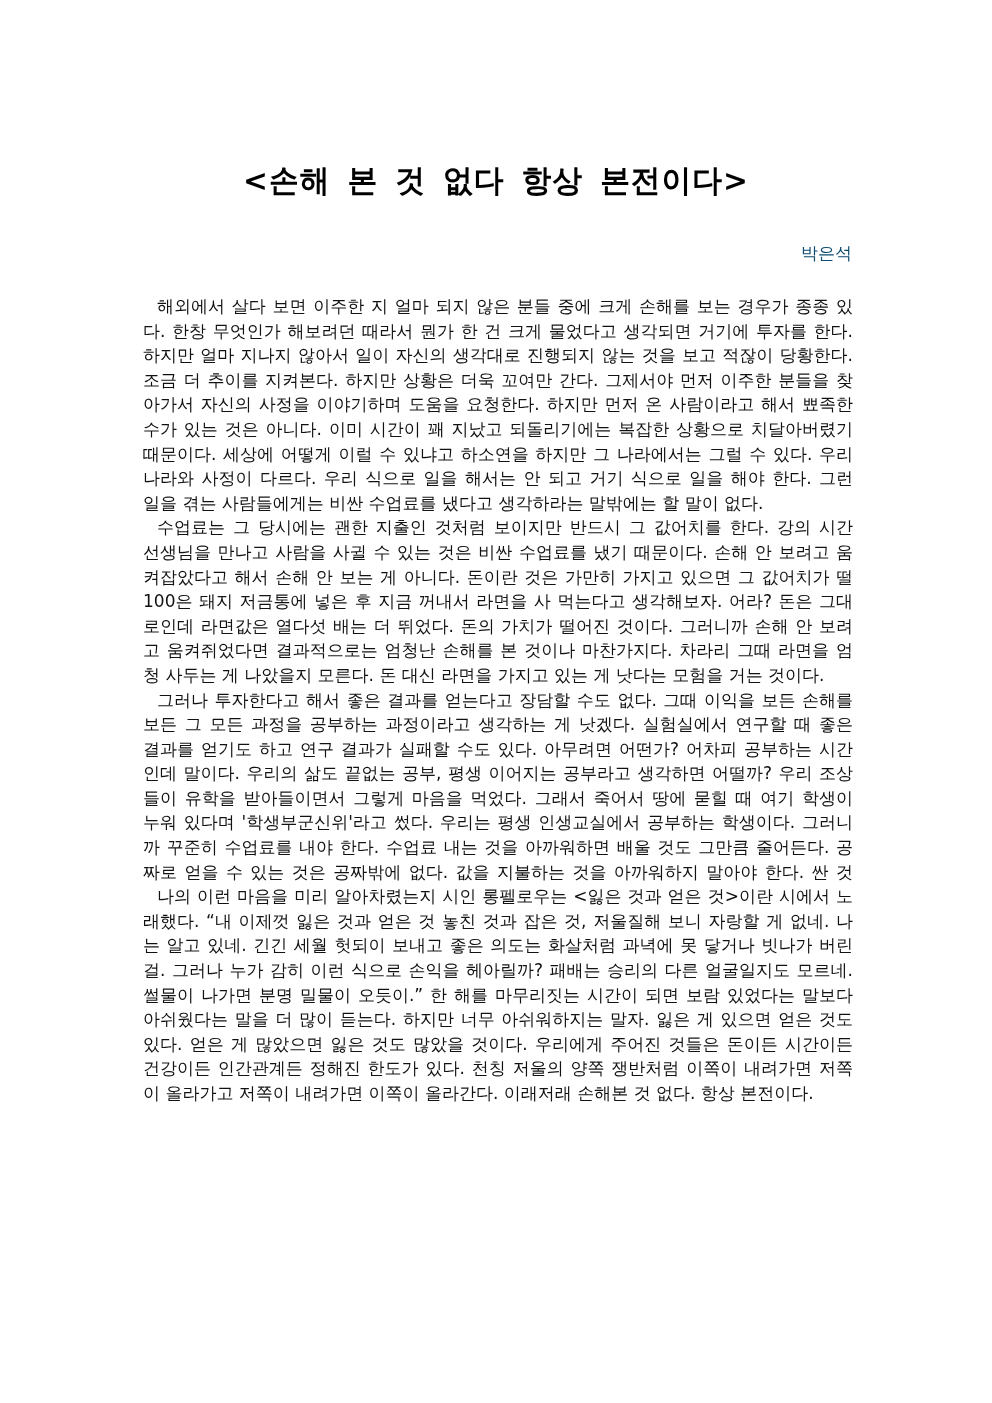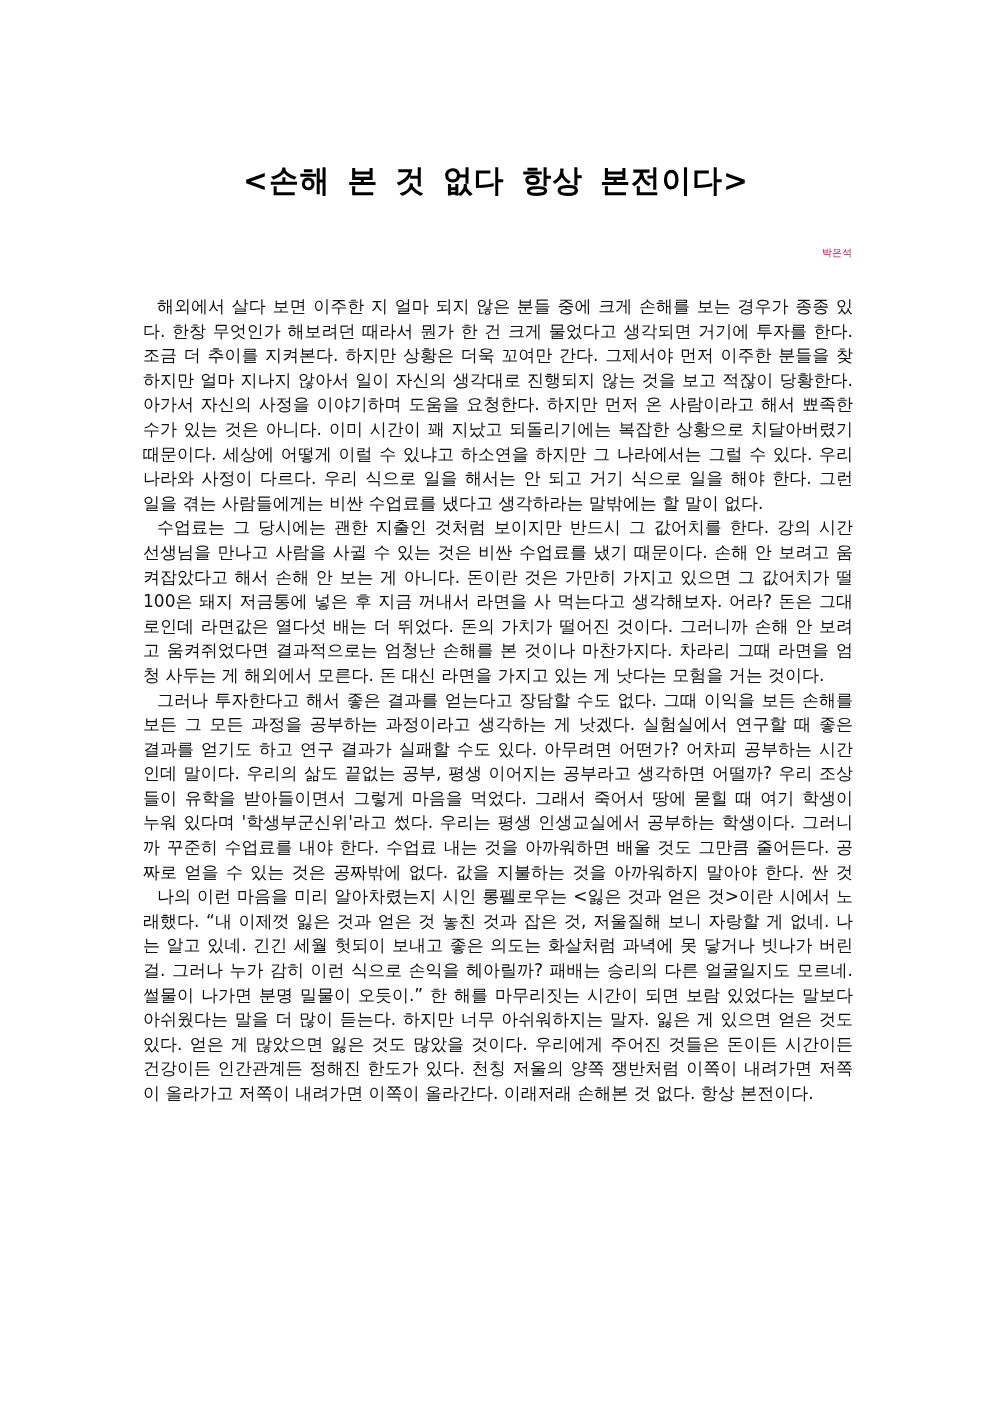--- a/index.html
+++ b/index.html
@@ -33,22 +33,22 @@
       letter-spacing: 1px;
       word-spacing: 6px;
       color: #000000;
       line-height: 44px;
       transform: scaleX(0.96);
     }
     .author {
       position: absolute;
       top: 243px;
       right: 140px;
-      font-size: 10px;
-      color: #be185d;
+      font-size: 17px;
+      color: #0c4a6e;
       line-height: 20px;
     }
     .body-text {
       position: absolute;
       left: 143px;
       top: 294px;
       width: 710px;
     }
     .line {
       display: block;
@@ -73,37 +73,37 @@
 
 <div class="page">
   <div class="title">&lt;손해 본 것 없다 항상 본전이다&gt;</div>
   <div class="author">박은석</div>
 
   <div class="body-text">
 
     <div>
       <span class="line indent">해외에서 살다 보면 이주한 지 얼마 되지 않은 분들 중에 크게 손해를 보는 경우가 종종 있</span>
       <span class="line">다. 한창 무엇인가 해보려던 때라서 뭔가 한 건 크게 물었다고 생각되면 거기에 투자를 한다.</span>
+      <span class="line">하지만 얼마 지나지 않아서 일이 자신의 생각대로 진행되지 않는 것을 보고 적잖이 당황한다.</span>
       <span class="line">조금 더 추이를 지켜본다. 하지만 상황은 더욱 꼬여만 간다. 그제서야 먼저 이주한 분들을 찾</span>
-      <span class="line">하지만 얼마 지나지 않아서 일이 자신의 생각대로 진행되지 않는 것을 보고 적잖이 당황한다.</span>
       <span class="line">아가서 자신의 사정을 이야기하며 도움을 요청한다. 하지만 먼저 온 사람이라고 해서 뾰족한</span>
       <span class="line">수가 있는 것은 아니다. 이미 시간이 꽤 지났고 되돌리기에는 복잡한 상황으로 치달아버렸기</span>
       <span class="line">때문이다. 세상에 어떻게 이럴 수 있냐고 하소연을 하지만 그 나라에서는 그럴 수 있다. 우리</span>
       <span class="line">나라와 사정이 다르다. 우리 식으로 일을 해서는 안 되고 거기 식으로 일을 해야 한다. 그런</span>
       <span class="line last">일을 겪는 사람들에게는 비싼 수업료를 냈다고 생각하라는 말밖에는 할 말이 없다.</span>
     </div>
 
     <div>
       <span class="line indent">수업료는 그 당시에는 괜한 지출인 것처럼 보이지만 반드시 그 값어치를 한다. 강의 시간</span>
       <span class="line">선생님을 만나고 사람을 사귈 수 있는 것은 비싼 수업료를 냈기 때문이다. 손해 안 보려고 움</span>
       <span class="line">켜잡았다고 해서 손해 안 보는 게 아니다. 돈이란 것은 가만히 가지고 있으면 그 값어치가 떨</span>
       <span class="line">100은 돼지 저금통에 넣은 후 지금 꺼내서 라면을 사 먹는다고 생각해보자. 어라? 돈은 그대</span>
       <span class="line">로인데 라면값은 열다섯 배는 더 뛰었다. 돈의 가치가 떨어진 것이다. 그러니까 손해 안 보려</span>
       <span class="line">고 움켜쥐었다면 결과적으로는 엄청난 손해를 본 것이나 마찬가지다. 차라리 그때 라면을 엄</span>
-      <span class="line last">청 사두는 게 해외에서 모른다. 돈 대신 라면을 가지고 있는 게 낫다는 모험을 거는 것이다.</span>
+      <span class="line last">청 사두는 게 나았을지 모른다. 돈 대신 라면을 가지고 있는 게 낫다는 모험을 거는 것이다.</span>
     </div>
 
     <div>
       <span class="line indent">그러나 투자한다고 해서 좋은 결과를 얻는다고 장담할 수도 없다. 그때 이익을 보든 손해를</span>
       <span class="line">보든 그 모든 과정을 공부하는 과정이라고 생각하는 게 낫겠다. 실험실에서 연구할 때 좋은</span>
       <span class="line">결과를 얻기도 하고 연구 결과가 실패할 수도 있다. 아무려면 어떤가? 어차피 공부하는 시간</span>
       <span class="line">인데 말이다. 우리의 삶도 끝없는 공부, 평생 이어지는 공부라고 생각하면 어떨까? 우리 조상</span>
       <span class="line">들이 유학을 받아들이면서 그렇게 마음을 먹었다. 그래서 죽어서 땅에 묻힐 때 여기 학생이</span>
       <span class="line">누워 있다며 '학생부군신위'라고 썼다. 우리는 평생 인생교실에서 공부하는 학생이다. 그러니</span>
       <span class="line">까 꾸준히 수업료를 내야 한다. 수업료 내는 것을 아까워하면 배울 것도 그만큼 줄어든다. 공</span>

